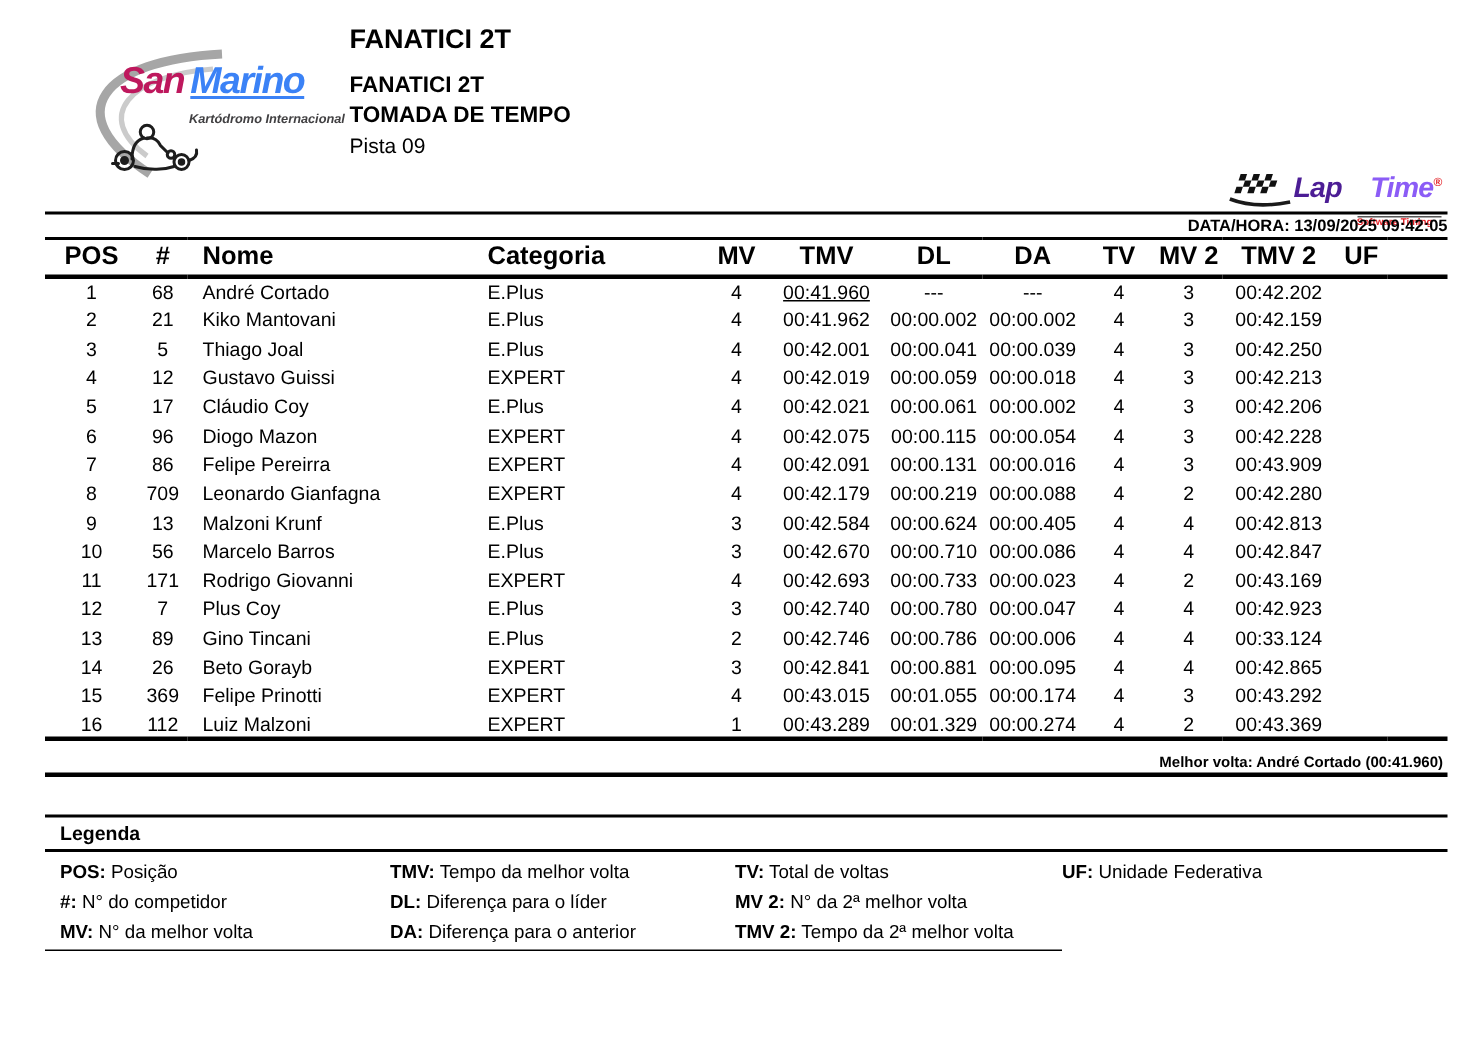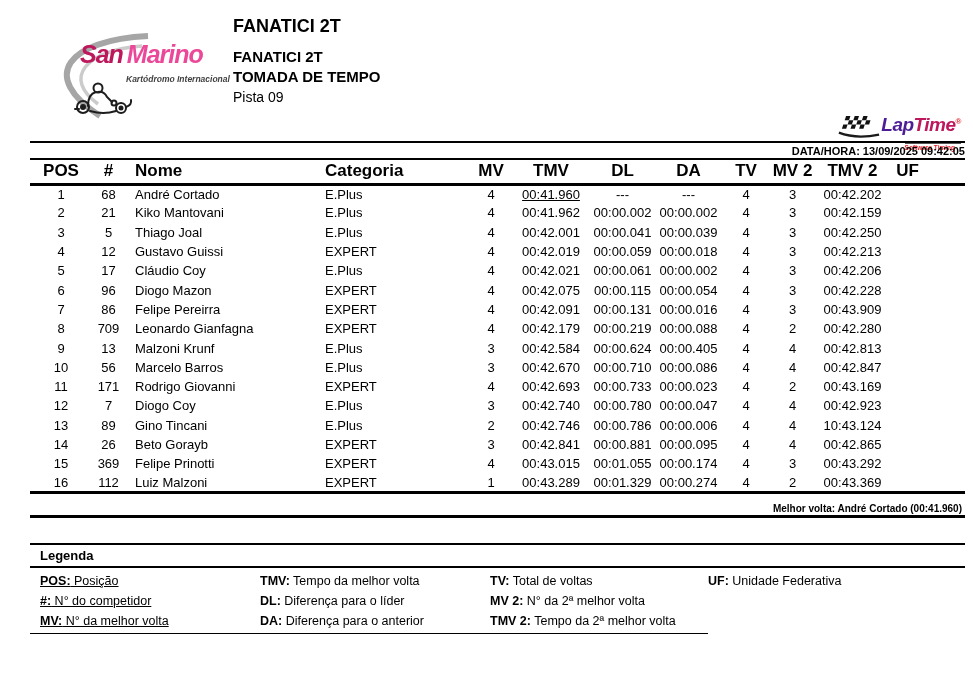--- a/index.html
+++ b/index.html
@@ -6,37 +6,37 @@
   html,body { background:#fff; }
   body { font-family:"Liberation Sans", sans-serif; color:#000; }
   .page { position:relative; width:973px; height:697px; background:#fff; overflow:hidden; }
 
   
   .sm-logo { position:absolute; left:42px; top:22px; width:210px; height:95px; }
   .sm-swoosh { position:absolute; left:0; top:10px; width:120px; height:92px; }
   .sm-kart { position:absolute; left:30px; top:58px; width:62px; height:36px; }
   .sm-text { position:absolute; left:38px; top:18px; font-size:25px; font-weight:bold; font-style:italic; letter-spacing:-1px; white-space:nowrap; }
   .sm-san { color:#be185d; margin-right:4px; }
-  .sm-marino { color:#ec4899; }
+  .sm-marino { color:#3b82f6;text-decoration:underline; }
   .sm-sub { position:absolute; left:84px; top:52px; font-size:8.5px; font-weight:bold; font-style:italic; color:#414042; white-space:nowrap; }
 
   
   .title-block { position:absolute; left:233px; top:14px; }
   .t1 { font-size:18px; font-weight:bold; line-height:24px; margin-bottom:9px; }
   .t2 { font-size:15px; font-weight:bold; line-height:20px; }
   .t3 { font-size:15px; font-weight:bold; line-height:20px; }
   .t4 { font-size:14px; line-height:20px; }
 
   
   .lt-logo { position:absolute; top:111px; right:12px; display:flex; align-items:flex-start; }
   .lt-flag { width:44px; height:24px; margin-top:3px; }
   .lt-textwrap { text-align:right; }
   .lt-line { font-size:19px; font-weight:bold; font-style:italic; letter-spacing:-0.5px; white-space:nowrap; line-height:22px; }
   .lt-lap { color:#4c1d95; }
-  .lt-time { color:#be185d; }
+  .lt-time { color:#8b5cf6;margin-left:19px; }
   .lt-reg { color:#e31e24; font-size:8px; font-style:normal; vertical-align:super; }
   .lt-tag { font-size:6.5px; font-weight:bold; color:#e31e24; margin-top:-3px; padding-right:6px; border-top:1px solid #555; display:inline-block; }
 
   
   .rule-a { position:absolute; left:30px; top:141px; width:935px; height:2px; background:#000; }
   .datetime { position:absolute; right:8px; top:145px; font-size:11px; font-weight:bold; }
 
   
   table.results { position:absolute; left:30px; top:158px; width:935px; border-collapse:collapse; table-layout:fixed; border-bottom:3px solid #000; }
   .results th { font-size:17px; font-weight:bold; height:25px; border-top:2px solid #000; border-bottom:3px solid #000; text-align:center; padding:0; white-space:nowrap; }
@@ -46,21 +46,21 @@
   .ul { text-decoration:underline; }
 
   
   .bestlap { position:absolute; left:30px; top:500px; width:935px; height:18px; line-height:18px; border-bottom:3px solid #000; font-size:10px; font-weight:bold; text-align:right; padding-right:3px; }
 
   
   .legend { position:absolute; left:30px; top:543px; width:935px; }
   .legend-title { border-top:2px solid #000; border-bottom:2px solid #000; font-size:13px; font-weight:bold; line-height:21px; padding-left:10px; }
   .legend-cols { display:flex; padding-left:10px; padding-top:3px; }
   .legend-col { }
-  .lc0 { width:220px;text-decoration:underline; } .lc1 { width:230px; } .lc2 { width:218px; } .lc3 { flex:1; }
+  .lc0 { width:220px; } .lc1 { width:230px; } .lc2 { width:218px; } .lc3 { flex:1; }
   .legend-item { font-size:12.5px; height:20px; line-height:20px; white-space:nowrap; }
   .legend-item b { font-weight:bold; }
   .legend-endline { width:678px; height:1px; background:#000; margin-top:2px; }
 </style>
 </head>
 <body>
 
 <div class="page">
 
   <div class="sm-logo">
@@ -314,21 +314,21 @@
           <td class="col7">00:00.023</td>
           <td class="col8">4</td>
           <td class="col9">2</td>
           <td class="col10">00:43.169</td>
           <td class="col11"></td>
           <td class="col12"></td>
         </tr>
         <tr>
           <td class="col0">12</td>
           <td class="col1">7</td>
-          <td class="col2">Diogo Coy</td>
+          <td class="col2">Plus Coy</td>
           <td class="col3">E.Plus</td>
           <td class="col4">3</td>
           <td class="col5">00:42.740</td>
           <td class="col6">00:00.780</td>
           <td class="col7">00:00.047</td>
           <td class="col8">4</td>
           <td class="col9">4</td>
           <td class="col10">00:42.923</td>
           <td class="col11"></td>
           <td class="col12"></td>
@@ -337,21 +337,21 @@
           <td class="col0">13</td>
           <td class="col1">89</td>
           <td class="col2">Gino Tincani</td>
           <td class="col3">E.Plus</td>
           <td class="col4">2</td>
           <td class="col5">00:42.746</td>
           <td class="col6">00:00.786</td>
           <td class="col7">00:00.006</td>
           <td class="col8">4</td>
           <td class="col9">4</td>
-          <td class="col10">10:43.124</td>
+          <td class="col10">00:33.124</td>
           <td class="col11"></td>
           <td class="col12"></td>
         </tr>
         <tr>
           <td class="col0">14</td>
           <td class="col1">26</td>
           <td class="col2">Beto Gorayb</td>
           <td class="col3">EXPERT</td>
           <td class="col4">3</td>
           <td class="col5">00:42.841</td>

